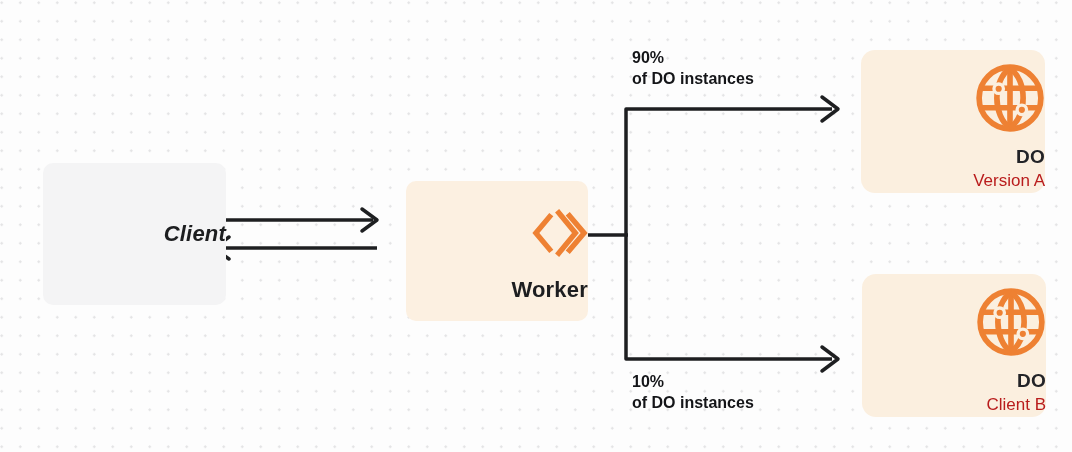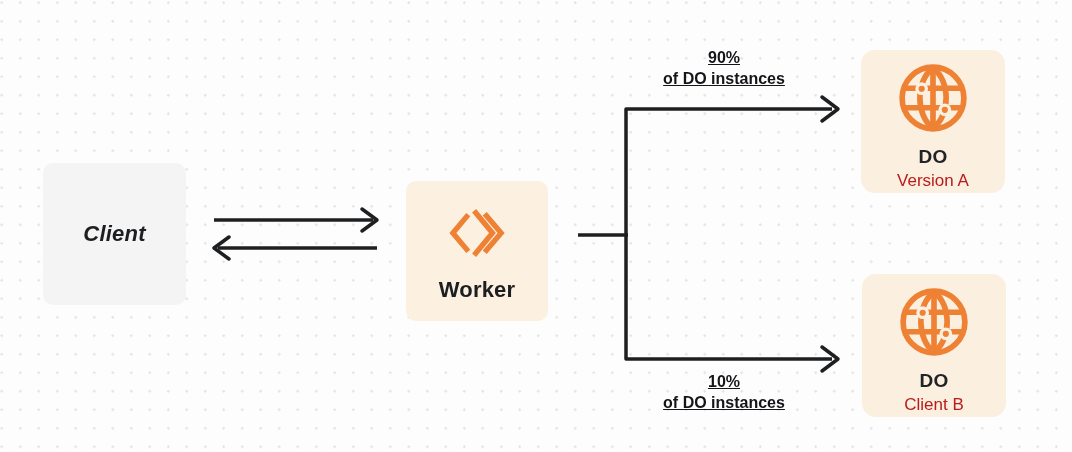--- a/index.html
+++ b/index.html
@@ -5,43 +5,43 @@
   html,body{margin:0;padding:0;background:#fdfdfd;}
   .canvas{
     position:relative;width:1072px;height:452px;overflow:hidden;
     font-family:"Liberation Sans","DejaVu Sans",sans-serif;
     background-color:#fdfdfd;
     background-image:radial-gradient(circle,#e2e2e3 1.2px,rgba(0,0,0,0) 1.4px);
     background-size:18.5px 18.5px;
     background-position:11px 12px;
   }
   .wires{position:absolute;left:0;top:0;width:1072px;height:452px;}
-  .node{position:absolute;display:flex;flex-direction:column;align-items:center;justify-content:center;}
+  .node{position:absolute;display:flex;flex-direction:column;align-items:flex-end;justify-content:center;padding-left:40px;}
   .node-client{
     left:43px;top:163px;width:143px;height:142px;
     background:#f4f4f5;border-radius:10px;font-style:italic;
   }
   .node-client .node-label{font-size:22px;font-weight:700;color:#1d1e20;letter-spacing:.2px;}
   .node-worker{
     left:406px;top:181px;width:142px;height:140px;
     background:#fcf0e1;border-radius:10px;justify-content:flex-start;
   }
   .node-worker .icon{margin-top:25px;}
   .node-worker .node-label{margin-top:13px;font-size:22px;font-weight:700;color:#1d1e20;letter-spacing:.2px;}
   .node-do{
     width:144px;height:143px;background:#fbefdf;border-radius:14px;justify-content:flex-start;
   }
   .node-do-a{left:861px;top:50px;}
   .node-do-b{left:862px;top:274px;}
   .node-do .icon{margin-top:13px;}
   .do-title{margin-top:9px;font-size:19px;font-weight:700;color:#222327;letter-spacing:.2px;}
   .do-subtitle{margin-top:3px;font-size:17px;font-weight:400;color:#b91c1c;}
   .edge-label{
-    position:absolute;left:616px;width:216px;text-align:center;
-    font-size:16px;font-weight:700;color:#141518;line-height:21px;text-decoration:underline;
+    position:absolute;left:632px;width:216px;text-align:left;
+    font-size:16px;font-weight:700;color:#141518;line-height:21px;
   }
   .edge-label-top{top:47px;}
   .edge-label-bottom{top:371px;}
 </style>
 </head>
 <body>
 
 <div class="canvas">
 
   <svg class="wires" viewBox="0 0 1072 452" fill="none" stroke="#1e1f21" stroke-width="3.5">

